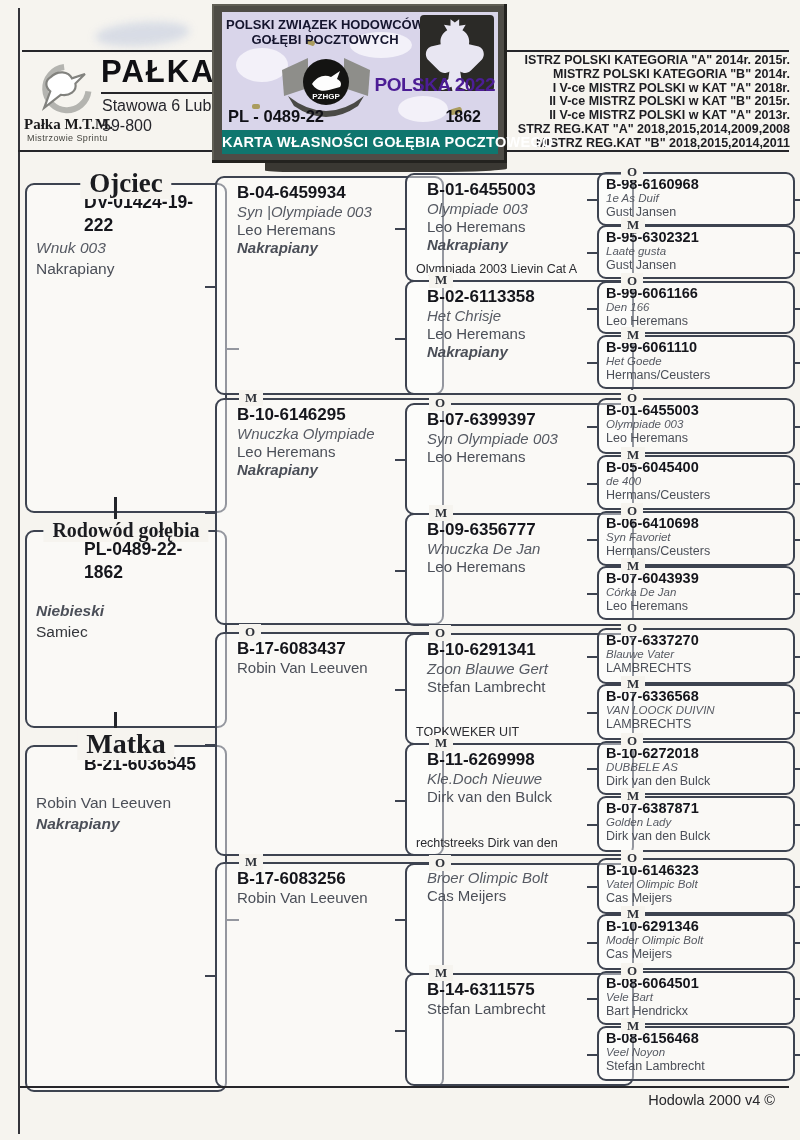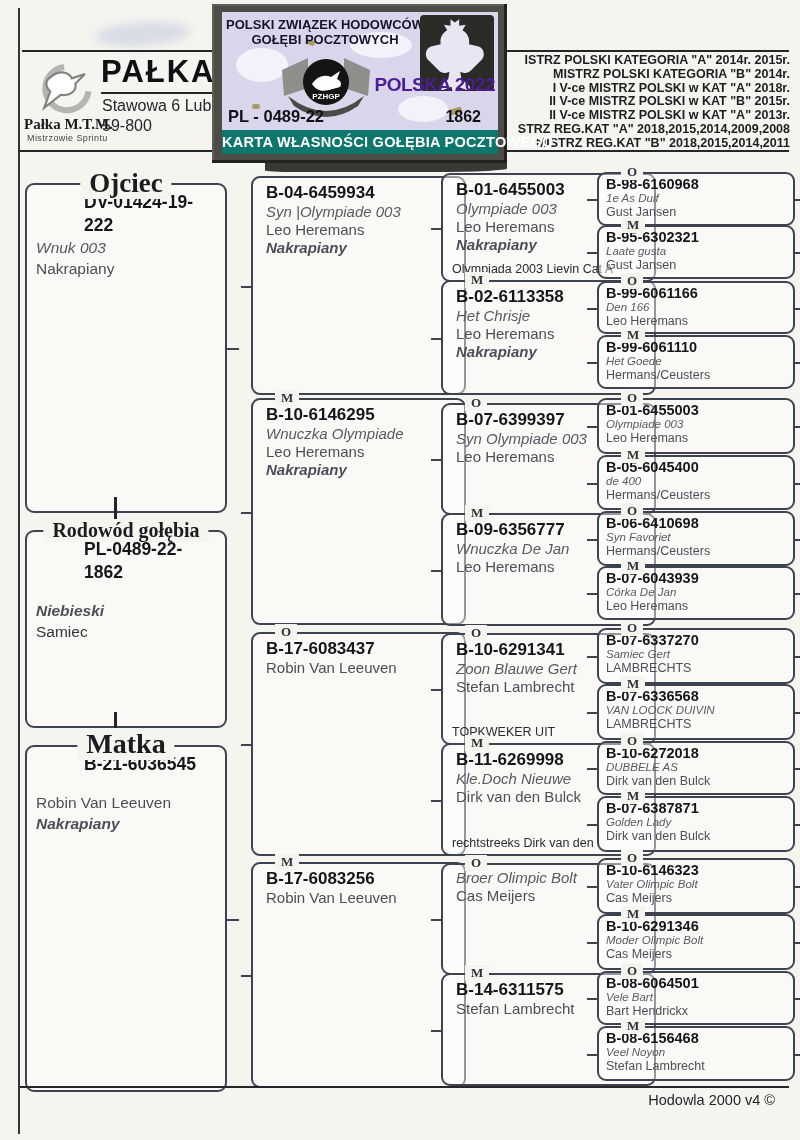--- a/index.html
+++ b/index.html
@@ -47,21 +47,21 @@
   .ring{font-weight:700;color:var(--ink);}
   .l-it{font-style:italic;color:var(--lgray);}
   .l-b{font-weight:400;color:var(--gray);}
   .l-bi{font-weight:700;font-style:italic;color:var(--gray);}
   .l-r{color:#33353a;}
   .note{position:absolute;left:9px;bottom:4px;font-size:12.5px;color:#2a2b30;white-space:nowrap;}
   .sp{height:16px;}
   .g1{padding:6px 9px;}
   .g1 .ring{font-size:17.5px;line-height:23px;margin-left:48px;}
   .g1 .l-it,.g1 .l-b,.g1 .l-bi,.g1 .l-r{font-size:15.5px;line-height:21px;}
-  .g2,.g3{padding:4px 13px;margin-left:36px;}
+  .g2,.g3{padding:4px 20px;}
   .g2 .ring,.g3 .ring{font-size:17px;line-height:21px;}
   .g2 .l-it,.g2 .l-b,.g2 .l-bi,.g3 .l-it,.g3 .l-b,.g3 .l-bi{font-size:15px;line-height:18px;}
   .g4{padding:2px 7px;}
   .g4 .ring{font-size:14.5px;line-height:16px;}
   .g4 .l-it{font-size:11.5px;line-height:13px;font-weight:400;}
   .g4 .l-b{font-size:12.5px;line-height:14px;}
   .vline{position:absolute;width:3px;background:#23252b;}
   .footer-soft{position:absolute;right:25px;top:1092px;font-size:14.5px;color:#26262a;}
 </style>
 </head>
@@ -284,21 +284,21 @@
 </div>
 <div class="pbox g4 stub-l stub-r" style="left:597px;top:566px;width:180px;height:46px">
   <span class="sex">M</span>
   <div class="ring">B-07-6043939</div>
   <div class="l-it">Córka De Jan</div>
   <div class="l-b">Leo Heremans</div>
 </div>
 <div class="pbox g4 stub-l stub-r" style="left:597px;top:628px;width:180px;height:48px">
   <span class="sex">O</span>
   <div class="ring">B-07-6337270</div>
-  <div class="l-it">Samiec Gert</div>
+  <div class="l-it">Blauwe Vater</div>
   <div class="l-b">LAMBRECHTS</div>
 </div>
 <div class="pbox g4 stub-l stub-r" style="left:597px;top:684px;width:180px;height:48px">
   <span class="sex">M</span>
   <div class="ring">B-07-6336568</div>
   <div class="l-it">VAN LOOCK DUIVIN</div>
   <div class="l-b">LAMBRECHTS</div>
 </div>
 <div class="pbox g4 stub-l stub-r" style="left:597px;top:741px;width:180px;height:46px">
   <span class="sex">O</span>

